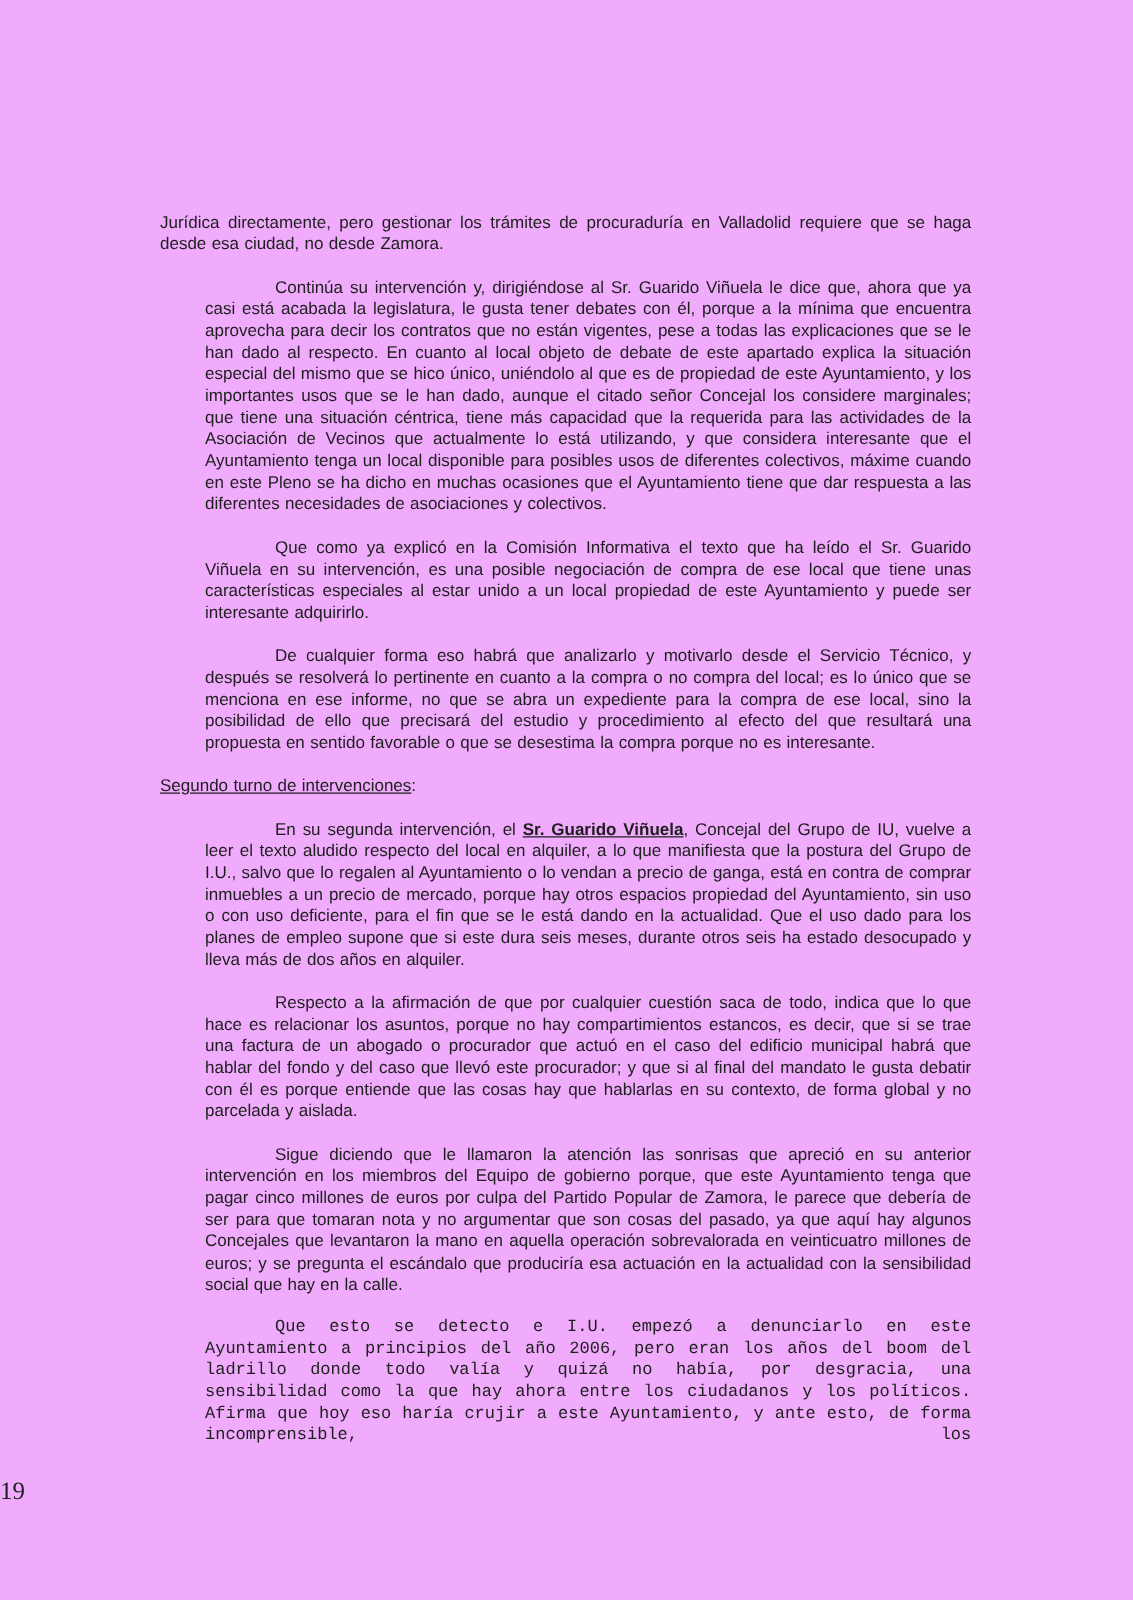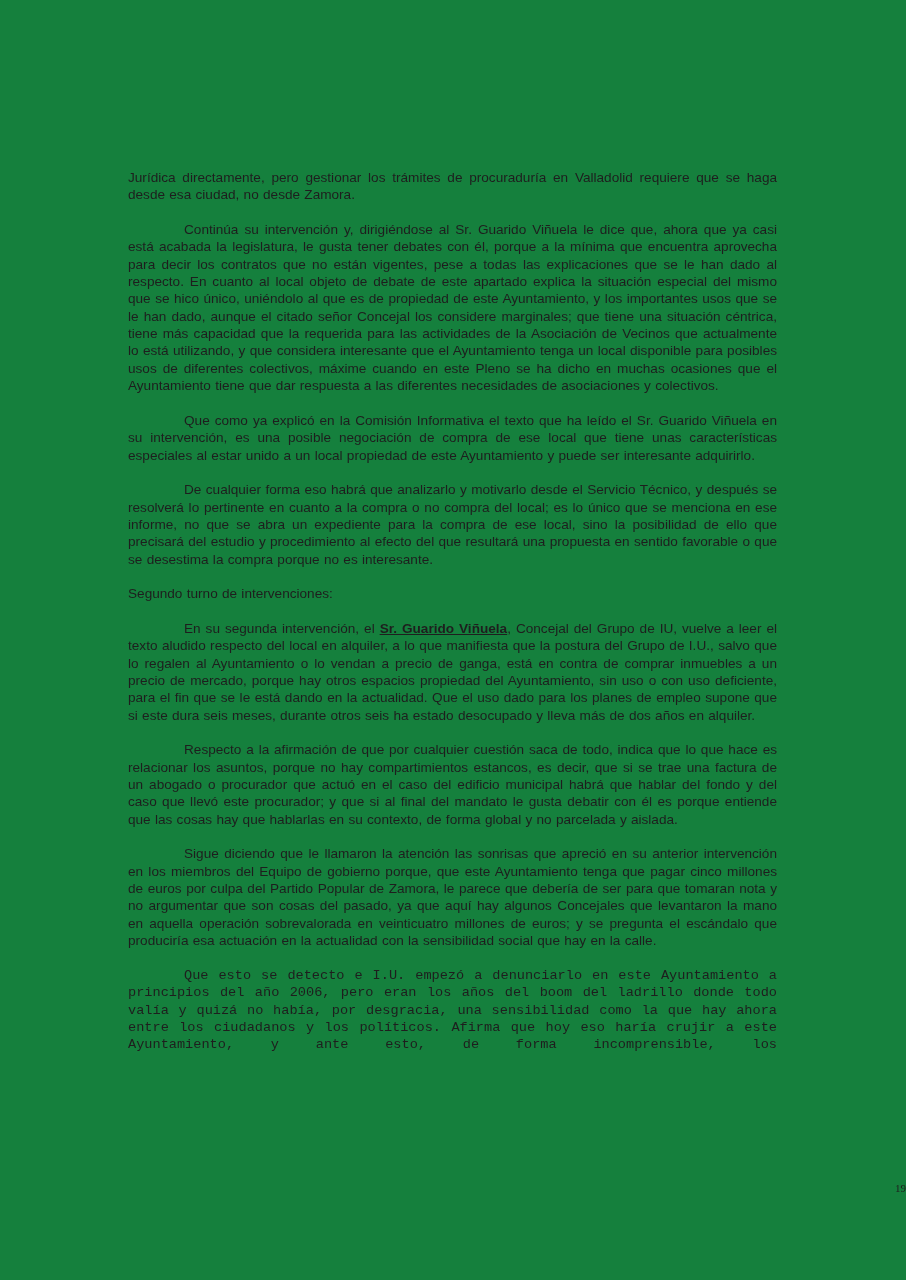--- a/index.html
+++ b/index.html
@@ -4,61 +4,61 @@
 <style>
   html, body {
     margin: 0;
     padding: 0;
     background: #ffffff;
   }
   .page {
     position: relative;
     width: 906px;
     height: 1280px;
-    background: #15803d;
+    background: #f0abfc;
     overflow: hidden;
     font-family: "Liberation Sans", sans-serif;
     color: #1e1e1e;
   }
   .content {
     position: absolute;
     left: 128px;
     top: 169px;
     width: 649px;
   }
   .para {
     margin: 0 0 17.35px 0;
     font-size: 13.6px;
     line-height: 17.35px;
     text-align: justify;
     word-spacing: 0.5px;
   }
-  .para.indent { text-indent: 56px; }
+  .para.indent { text-indent: 56px; margin-left: 36px; }
   .para.cont { text-align-last: justify; }
   .para:last-child { margin-bottom: 0; font-family: Liberation Mono, monospace; }
   .page-number {
     position: absolute;
     left: 0;
     top: 1182px;
     width: 906px;
-    text-align: right;
+    text-align: left;
     font-family: "Liberation Serif", serif;
-    font-size: 11px;
+    font-size: 20px;
     color: #1e1e1e;
   }
 </style>
 </head>
 <body>
 
 <div class="page">
   <main class="content">
     <p class="para"><span>Jurídica directamente, pero gestionar los trámites de procuraduría en Valladolid requiere que se haga desde esa ciudad, no desde Zamora.</span></p>
     <p class="para indent"><span>Continúa su intervención y, dirigiéndose al Sr. Guarido Viñuela le dice que, ahora que ya casi está acabada la legislatura, le gusta tener debates con él, porque a la mínima que encuentra aprovecha para decir los contratos que no están vigentes, pese a todas las explicaciones que se le han dado al respecto. En cuanto al local objeto de debate de este apartado explica la situación especial del mismo que se hico único, uniéndolo al que es de propiedad de este Ayuntamiento, y los importantes usos que se le han dado, aunque el citado señor Concejal los considere marginales; que tiene una situación céntrica, tiene más capacidad que la requerida para las actividades de la Asociación de Vecinos que actualmente lo está utilizando, y que considera interesante que el Ayuntamiento tenga un local disponible para posibles usos de diferentes colectivos, máxime cuando en este Pleno se ha dicho en muchas ocasiones que el Ayuntamiento tiene que dar respuesta a las diferentes necesidades de asociaciones y colectivos.</span></p>
     <p class="para indent"><span>Que como ya explicó en la Comisión Informativa el texto que ha leído el Sr. Guarido Viñuela en su intervención, es una posible negociación de compra de ese local que tiene unas características especiales al estar unido a un local propiedad de este Ayuntamiento y puede ser interesante adquirirlo.</span></p>
     <p class="para indent"><span>De cualquier forma eso habrá que analizarlo y motivarlo desde el Servicio Técnico, y después se resolverá lo pertinente en cuanto a la compra o no compra del local; es lo único que se menciona en ese informe, no que se abra un expediente para la compra de ese local, sino la posibilidad de ello que precisará del estudio y procedimiento al efecto del que resultará una propuesta en sentido favorable o que se desestima la compra porque no es interesante.</span></p>
-    <p class="para"><span style=" margin-top: 41px;">Segundo turno de intervenciones</span><span>:</span></p>
+    <p class="para"><span style="text-decoration: underline; margin-top: 41px;">Segundo turno de intervenciones</span><span>:</span></p>
     <p class="para indent"><span>En su segunda intervención, el </span><span style="font-weight: bold; text-decoration: underline;">Sr. Guarido Viñuela</span><span>, Concejal del Grupo de IU, vuelve a leer el texto aludido respecto del local en alquiler, a lo que manifiesta que la postura del Grupo de I.U., salvo que lo regalen al Ayuntamiento o lo vendan a precio de ganga, está en contra de comprar inmuebles a un precio de mercado, porque hay otros espacios propiedad del Ayuntamiento, sin uso o con uso deficiente, para el fin que se le está dando en la actualidad. Que el uso dado para los planes de empleo supone que si este dura seis meses, durante otros seis ha estado desocupado y lleva más de dos años en alquiler.</span></p>
     <p class="para indent"><span>Respecto a la afirmación de que por cualquier cuestión saca de todo, indica que lo que hace es relacionar los asuntos, porque no hay compartimientos estancos, es decir, que si se trae una factura de un abogado o procurador que actuó en el caso del edificio municipal habrá que hablar del fondo y del caso que llevó este procurador; y que si al final del mandato le gusta debatir con él es porque entiende que las cosas hay que hablarlas en su contexto, de forma global y no parcelada y aislada.</span></p>
     <p class="para indent"><span>Sigue diciendo que le llamaron la atención las sonrisas que apreció en su anterior intervención en los miembros del Equipo de gobierno porque, que este Ayuntamiento tenga que pagar cinco millones de euros por culpa del Partido Popular de Zamora, le parece que debería de ser para que tomaran nota y no argumentar que son cosas del pasado, ya que aquí hay algunos Concejales que levantaron la mano en aquella operación sobrevalorada en veinticuatro millones de euros; y se pregunta el escándalo que produciría esa actuación en la actualidad con la sensibilidad social que hay en la calle.</span></p>
     <p class="para indent cont"><span>Que esto se detecto e I.U. empezó a denunciarlo en este Ayuntamiento a principios del año 2006, pero eran los años del boom del ladrillo donde todo valía y quizá no había, por desgracia, una sensibilidad como la que hay ahora entre los ciudadanos y los políticos. Afirma que hoy eso haría crujir a este Ayuntamiento, y ante esto, de forma incomprensible, los</span></p>
   </main>
   <footer class="page-number">19</footer>
 </div>
 
 </body></html>

